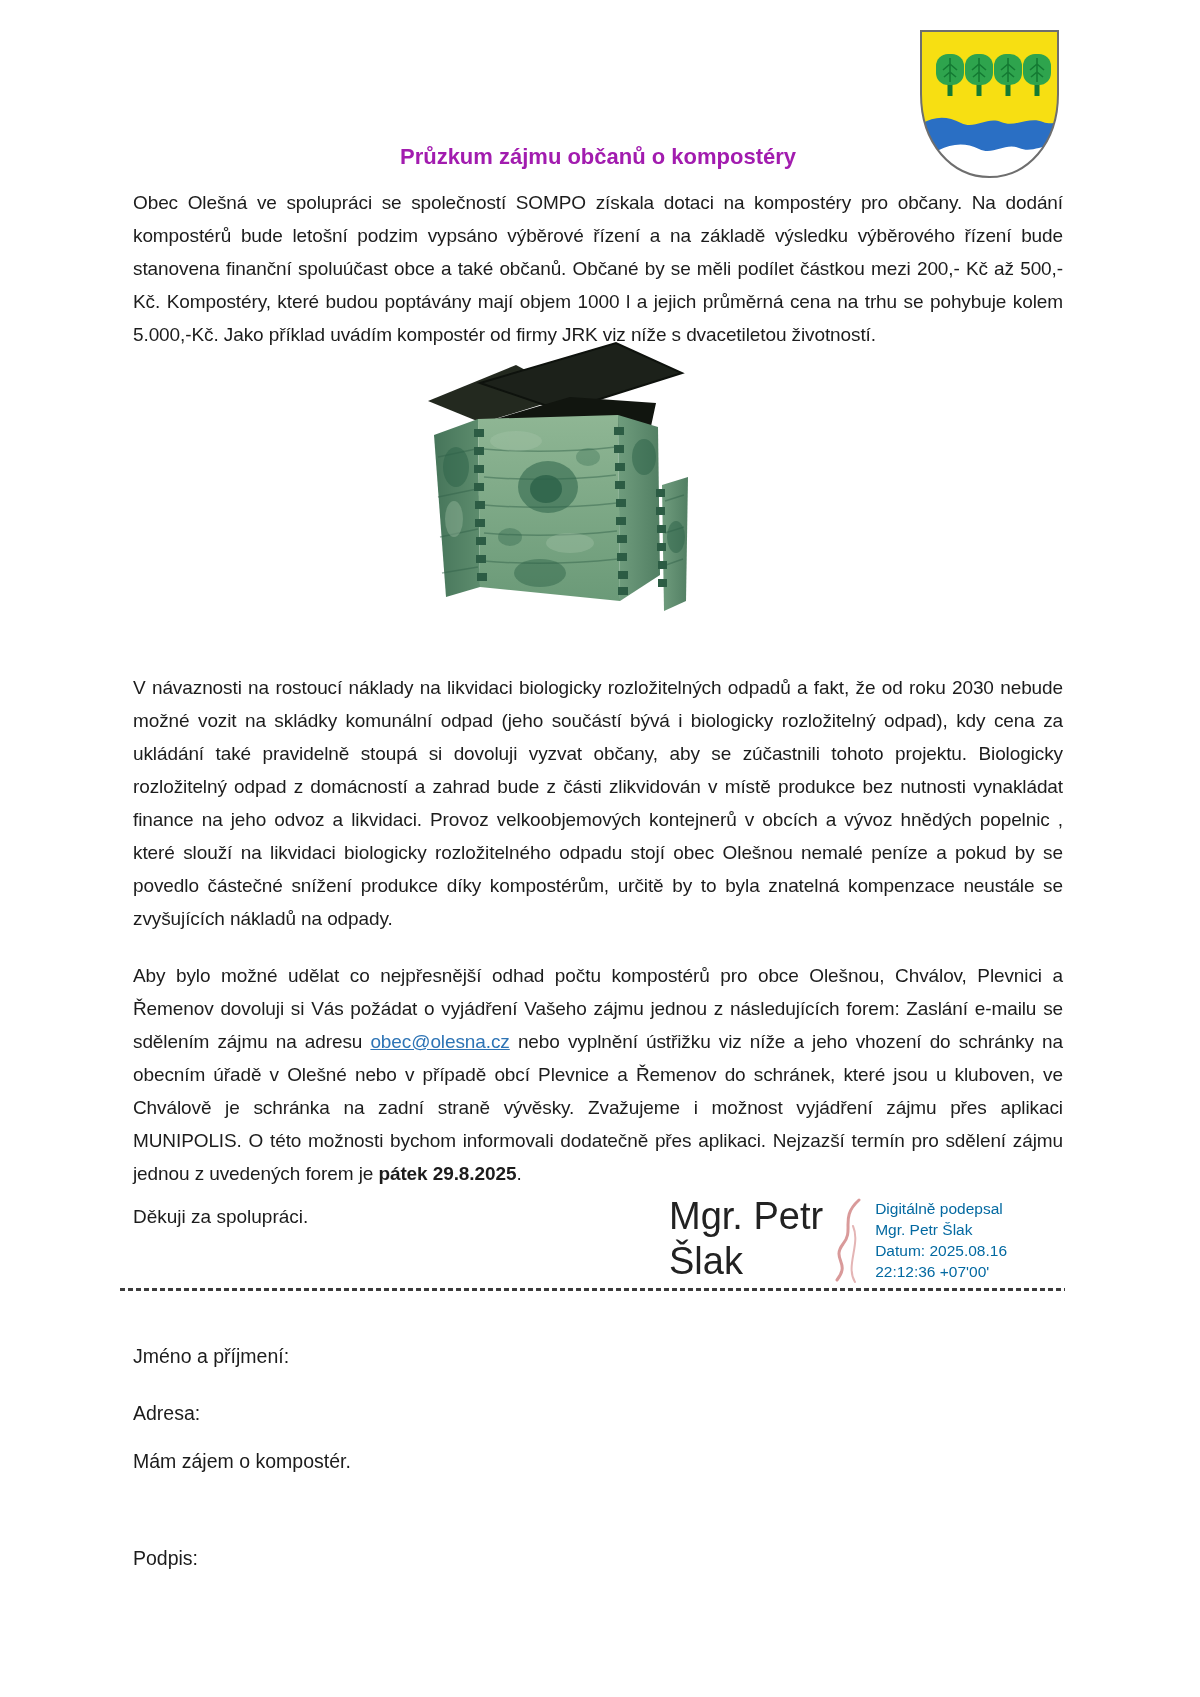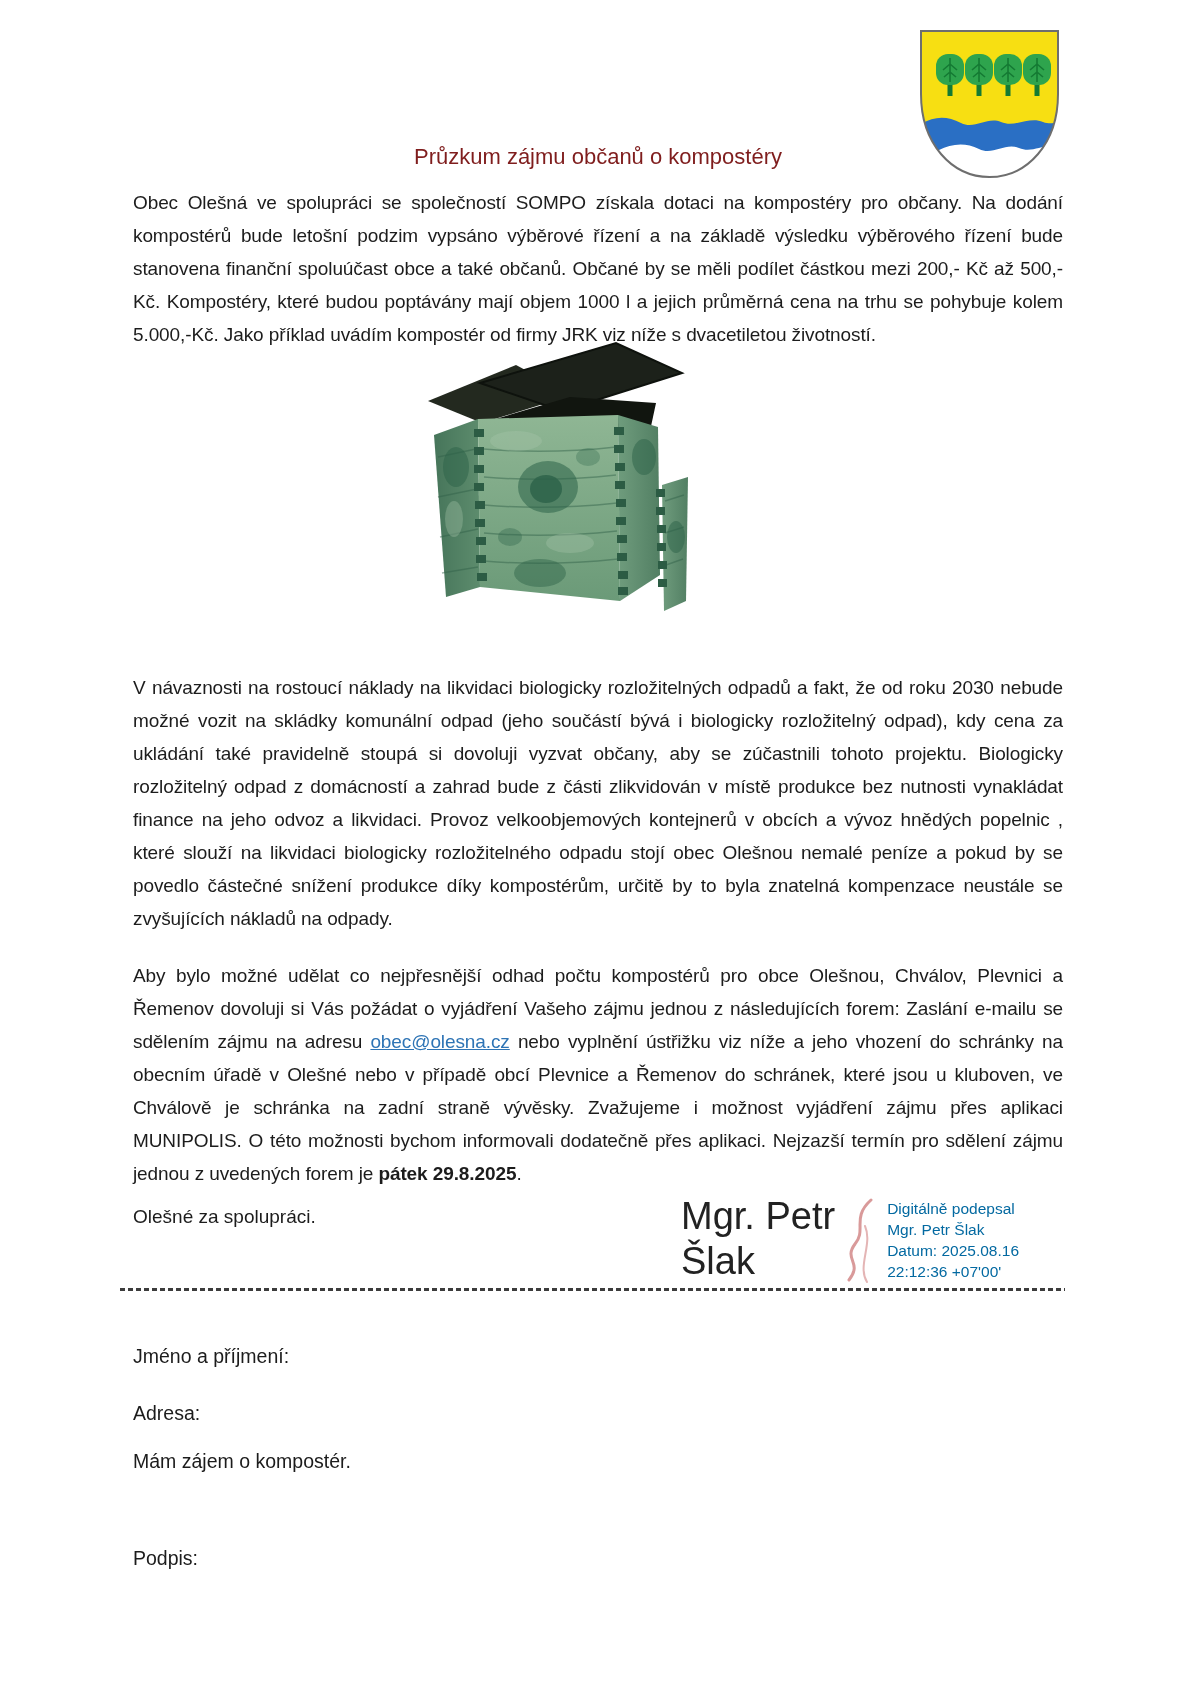--- a/index.html
+++ b/index.html
@@ -2,31 +2,31 @@
 <html lang="cs"><head>
 <meta charset="utf-8">
 <style>
   html,body{margin:0;padding:0;background:#ffffff;}
   .page{
     position:relative;width:1200px;height:1697px;background:#fff;
     font-family:"Liberation Sans",sans-serif;color:#1c1c1c;
     box-sizing:border-box;padding:0 137px 0 133px;overflow:hidden;
   }
   .crest{position:absolute;top:28px;right:138px;width:145px;height:152px;}
-  .doc-title{margin:141px 0 0;text-align:center;font-size:22px;line-height:31px;font-weight:400;color:#7f1d1d;}
+  .doc-title{margin:141px 0 0;text-align:center;font-size:22px;line-height:31px;font-weight:700;color:#a21caf;}
   .para{margin:14px 0 0;font-size:19px;line-height:33px;text-align:justify;letter-spacing:-0.1px;}
   .p2{margin-top:50px;}
   .p3{margin-top:24px;}
   .email-link{color:#2E74B5;text-decoration:underline;cursor:pointer;}
   .bold{font-weight:700;}
   .figure-wrap{margin:-14px 0 0 287px;width:268px;height:284px;}
   .figure-wrap svg{display:block;width:268px;height:284px;}
   .thanks-row{margin-top:4px;display:flex;align-items:flex-start;}
   .thanks{margin:0;padding-top:6px;font-size:19px;line-height:33px;}
-  .sig-group{margin-left:auto;margin-right:44px;display:flex;align-items:flex-start;}
+  .sig-group{margin-left:auto;margin-right:56px;display:flex;align-items:flex-start;}
   .sig-name{font-size:38px;line-height:45px;color:#222;white-space:nowrap;}
   .sig-name span{display:block;}
   .sig-flourish{width:46px;height:88px;margin:2px 4px 0 2px;flex:none;}
   .sig-details{padding-top:4px;font-size:15.5px;line-height:21px;color:#0369a1;white-space:nowrap;}
   .sig-details span{display:block;}
   .cut-line{margin-top:4px;margin-left:-13px;width:945px;height:3px;
     background:repeating-linear-gradient(90deg,#3c3c3c 0 5px,transparent 5px 8px);}
   .form-label{margin:0;font-size:19.5px;line-height:33px;}
   .fl-name{margin-top:49px;}
   .fl-address{margin-top:24px;}
@@ -158,21 +158,21 @@
         <ellipse cx="34" cy="182" rx="9" ry="18"></ellipse>
       </g>
     </svg>
   </div>
 
   <p class="para p2">V návaznosti na rostoucí náklady na likvidaci biologicky rozložitelných odpadů a fakt, že od roku 2030 nebude možné vozit na skládky komunální odpad (jeho součástí bývá i biologicky rozložitelný odpad), kdy cena za ukládání také pravidelně stoupá si dovoluji vyzvat občany, aby se zúčastnili tohoto projektu. Biologicky rozložitelný odpad z domácností a zahrad bude z části zlikvidován v místě produkce bez nutnosti vynakládat finance na jeho odvoz a likvidaci. Provoz velkoobjemových kontejnerů v obcích a vývoz hnědých popelnic , které slouží na likvidaci biologicky rozložitelného odpadu stojí obec Olešnou nemalé peníze a pokud by se povedlo částečné snížení produkce díky kompostérům, určitě by to byla znatelná kompenzace neustále se zvyšujících nákladů na odpady.</p>
 
   <p class="para p3"><span>Aby bylo možné udělat co nejpřesnější odhad počtu kompostérů pro obce Olešnou, Chválov, Plevnici a Řemenov dovoluji si Vás požádat o vyjádření Vašeho zájmu jednou z následujících forem: Zaslání e-mailu se sdělením zájmu na adresu </span><a href="#" class="email-link">obec@olesna.cz</a><span> nebo vyplnění ústřižku viz níže a jeho vhození do schránky na obecním úřadě v Olešné nebo v případě obcí Plevnice a Řemenov do schránek, které jsou u kluboven, ve Chválově je schránka na zadní straně vývěsky. Zvažujeme i možnost vyjádření zájmu přes aplikaci MUNIPOLIS. O této možnosti bychom informovali dodatečně přes aplikaci. Nejzazší termín pro sdělení zájmu jednou z uvedených forem je </span><b class="bold">pátek 29.8.2025</b><span>.</span></p>
 
   <div class="thanks-row">
-    <p class="thanks">Olešné za spolupráci.</p>
+    <p class="thanks">Děkuji za spolupráci.</p>
     <div class="sig-group">
       <div class="sig-name">
         <span>Mgr. Petr</span>
         <span>Šlak</span>
       </div>
       <svg class="sig-flourish" viewBox="0 0 46 88" aria-hidden="true">
         <path d="M34,4 C14,22 30,34 18,48 C6,64 26,66 12,84" fill="none" stroke="#D99A9A" stroke-width="3" stroke-linecap="round"></path>
         <path d="M28,30 C36,48 20,70 30,86" fill="none" stroke="#E4B5B5" stroke-width="2" stroke-linecap="round"></path>
       </svg>
       <div class="sig-details">

